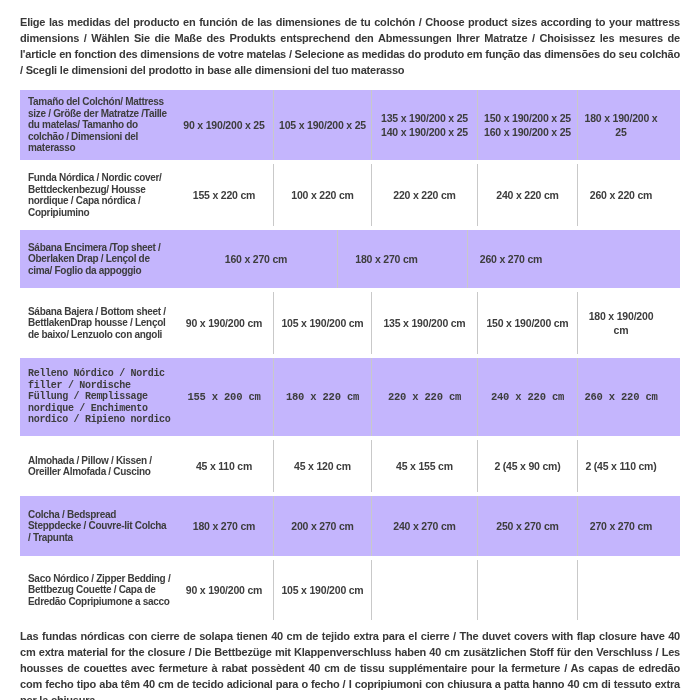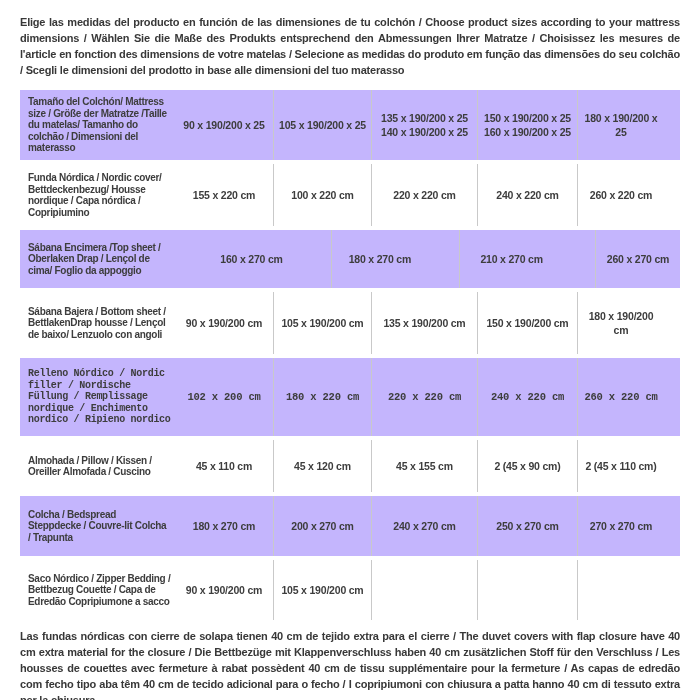--- a/index.html
+++ b/index.html
@@ -96,36 +96,35 @@
       <div class="val c2">100 x 220 cm</div>
       <div class="val c3">220 x 220 cm</div>
       <div class="val c4">240 x 220 cm</div>
       <div class="val c5">260 x 220 cm</div>
     </div>
 
     <div class="t-row shaded">
       <div class="lbl">Sábana Encimera /Top sheet / Oberlaken Drap / Lençol de cima/ Foglio da appoggio</div>
       <div class="val c1">160 x 270 cm</div>
       <div class="val c2">180 x 270 cm</div>
-      <div class="val c3">210 x 270 cm</div>
       <div class="val c5">260 x 270 cm</div>
     </div>
 
     <div class="t-row">
       <div class="lbl">Sábana Bajera / Bottom sheet / BettlakenDrap housse / Lençol de baixo/ Lenzuolo con angoli</div>
       <div class="val c1">90 x 190/200 cm</div>
       <div class="val c2">105 x 190/200 cm</div>
       <div class="val c3">135 x 190/200 cm</div>
       <div class="val c4">150 x 190/200 cm</div>
       <div class="val c5">180 x 190/200 cm</div>
     </div>
 
     <div class="t-row shaded">
       <div class="lbl">Relleno Nórdico / Nordic filler / Nordische Füllung / Remplissage nordique / Enchimento nordico / Ripieno nordico</div>
-      <div class="val c1">102 x 200 cm</div>
+      <div class="val c1">155 x 200 cm</div>
       <div class="val c2">180 x 220 cm</div>
       <div class="val c3">220 x 220 cm</div>
       <div class="val c4">240 x 220 cm</div>
       <div class="val c5">260 x 220 cm</div>
     </div>
 
     <div class="t-row">
       <div class="lbl">Almohada  / Pillow / Kissen / Oreiller Almofada / Cuscino</div>
       <div class="val c1">45 x 110 cm</div>
       <div class="val c2">45 x 120 cm</div>

